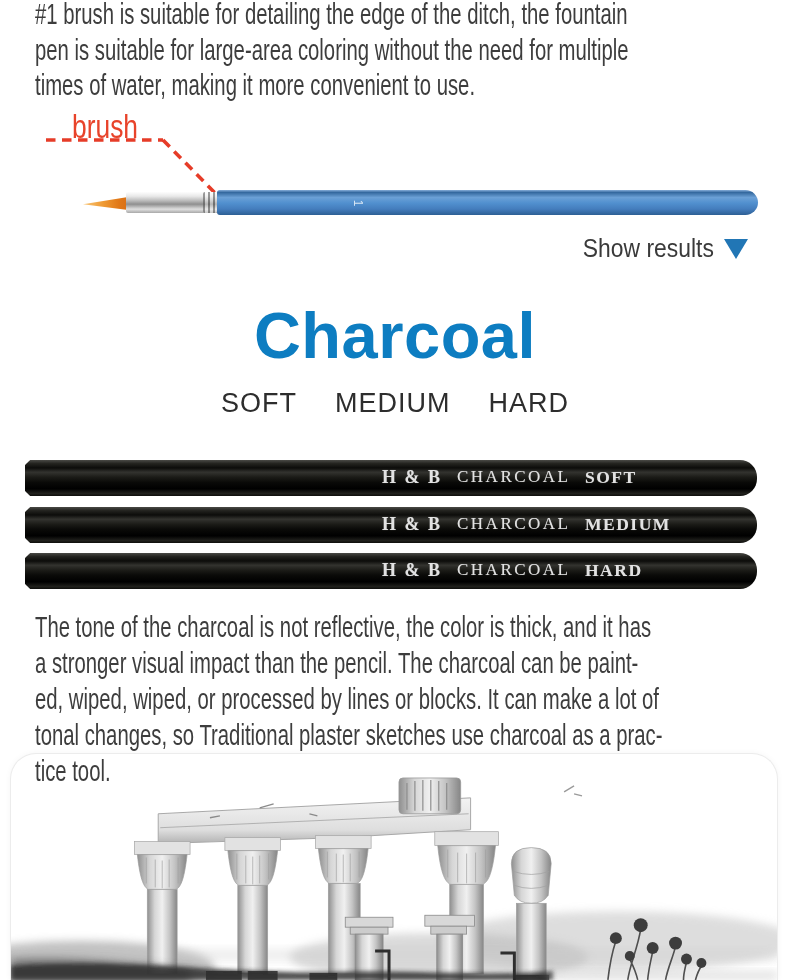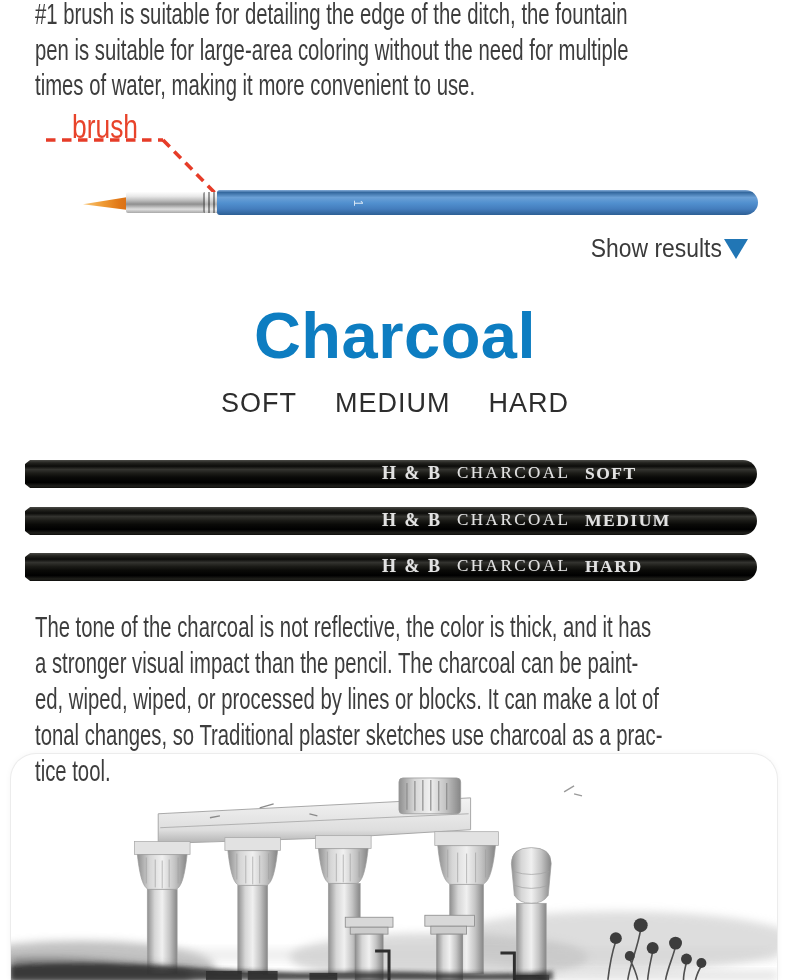--- a/index.html
+++ b/index.html
@@ -47,21 +47,21 @@
   }
   .handle-number {
     position: absolute; left: 138px; top: 6px;
     font-size: 12px; color: rgba(255,255,255,0.78);
     transform: rotate(90deg);
   }
 
   
   .show-results {
     position: absolute; top: 233px; right: 42px;
-    display: flex; align-items: center; gap: 2px;
+    display: flex; align-items: center; gap: 10px;
     font-size: 26px; color: #3a3a3a; cursor: pointer;
   }
   .dd-arrow {
     width: 0; height: 0;
     border-left: 12px solid transparent;
     border-right: 12px solid transparent;
     border-top: 20px solid #2176b5;
   }
 
   
@@ -71,21 +71,21 @@
     letter-spacing: 0.5px;
   }
   .grades {
     position: absolute; top: 388px; left: 0; width: 100%;
     display: flex; justify-content: center; gap: 38px;
     font-size: 27px; color: #2d2d2d; letter-spacing: 1px;
   }
 
   
   .pencil {
-    position: absolute; left: 25px; width: 732px; height: 28px;
+    position: absolute; left: 25px; width: 732px; height: 36px;
     background: linear-gradient(180deg, #4a4a46 0%, #23231f 10%, #0c0c0a 22%, #33332f 34%, #1b1b17 48%, #0a0a08 62%, #000 80%, #20201c 93%, #0e0e0c 100%);
     border-radius: 5px 17px 17px 5px;
     clip-path: polygon(0.7% 0, 100% 0, 100% 100%, 0.7% 100%, 0 86%, 0 14%);
   }
   .pencil-soft   { top: 460px; }
   .pencil-medium { top: 507px; }
   .pencil-hard   { top: 553px; }
   .pencil span {
     position: absolute; top: 50%; transform: translateY(-54%);
     font-family: "Liberation Serif", serif;

